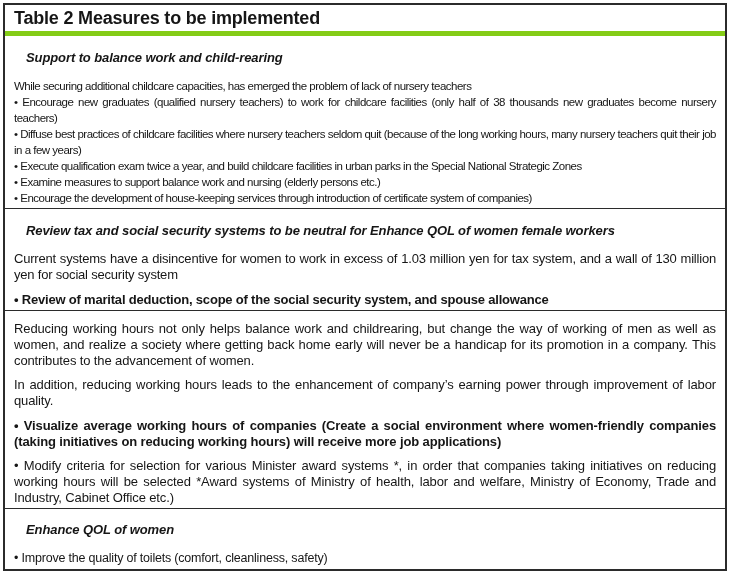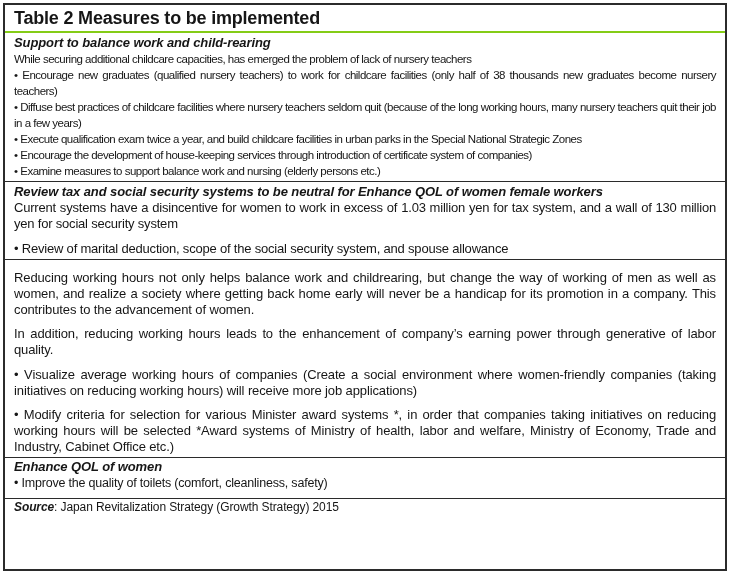--- a/index.html
+++ b/index.html
@@ -13,45 +13,45 @@
     color: #161616;
     font-family: "Liberation Sans", "DejaVu Sans", sans-serif;
     overflow: hidden;
   }
   .title-row {
     padding: 3px 9px 2px 9px;
     font-size: 18px;
     line-height: 21px;
     font-weight: bold;
     letter-spacing: -0.2px;
-    border-bottom: 2px solid #84cc16;
+    border-bottom: 5px solid #84cc16;
   }
   .section {
     padding: 2px 9px 2px 9px;
     border-bottom: 1.5px solid #2b2b2b;
   }
   .section h2 {
-    margin: 0;
+    margin: 12px;
     font-size: 13px;
     line-height: 16px;
     font-weight: bold;
     font-style: italic;
     letter-spacing: -0.1px;
   }
   .section p {
     margin: 0;
     text-align: justify;
     line-height: 16px;
   }
   .s1 p { font-size: 11.5px; letter-spacing: -0.5px; }
   .s2 p { font-size: 13px; letter-spacing: -0.2px; }
   .s3 p { font-size: 13px;   letter-spacing: -0.12px; margin-top: 8px; }
   .s4 p { font-size: 12.5px; letter-spacing: -0.2px; }
   .s4 { padding-top: 1px; padding-bottom: 7px; }
-  p.gap { margin-top: 9px; }
+  p.gap { margin-top: 9px; font-weight: bold; }
   .source-row {
     padding: 1px 9px;
     font-size: 12px;
     line-height: 14px;
     letter-spacing: -0.1px;
   }
   .source-label { font-weight: bold; font-style: italic; }
 </style>
 </head>
 <body>
@@ -59,33 +59,33 @@
 <div class="doc">
 
   <div class="title-row">Table 2 Measures to be implemented</div>
 
   <section class="section s1">
     <h2>Support to balance work and child-rearing</h2>
     <p>While securing additional childcare capacities, has emerged the problem of lack of nursery teachers</p>
     <p>• Encourage new graduates (qualified nursery teachers) to work for childcare facilities (only half of 38 thousands new graduates become nursery teachers)</p>
     <p>• Diffuse best practices of childcare facilities where nursery teachers seldom quit (because of the long working hours, many nursery teachers quit their job in a few years)</p>
     <p>• Execute qualification exam twice a year, and build childcare facilities in urban parks in the Special National Strategic Zones</p>
+    <p>• Examine measures to support balance work and nursing (elderly persons etc.)</p>
     <p>• Encourage the development of house-keeping services through introduction of certificate system of companies)</p>
-    <p>• Examine measures to support balance work and nursing (elderly persons etc.)</p>
   </section>
 
   <section class="section s2">
     <h2>Review tax and social security systems to be neutral for Enhance QOL of women female workers</h2>
     <p>Current systems have a disincentive for women to work in excess of 1.03 million yen for tax system, and a wall of 130 million yen for social security system</p>
     <p class="gap">• Review of marital deduction, scope of the social security system, and spouse allowance</p>
   </section>
 
   <section class="section s3">
     <p>Reducing working hours not only helps balance work and childrearing, but change the way of working of men as well as women, and realize a society where getting back home early will never be a handicap for its promotion in a company. This contributes to the advancement of women.</p>
-    <p>In addition, reducing working hours leads to the enhancement of company’s earning power through generative of labor quality.</p>
+    <p>In addition, reducing working hours leads to the enhancement of company’s earning power through improvement of labor quality.</p>
     <p class="gap">• Visualize average working hours of companies (Create a social environment where women-friendly companies (taking initiatives on reducing working hours) will receive more job applications)</p>
     <p>• Modify criteria for selection for various Minister award systems *, in order that companies taking initiatives on reducing working hours will be selected *Award systems of Ministry of health, labor and welfare, Ministry of Economy, Trade and Industry, Cabinet Office etc.)</p>
   </section>
 
   <section class="section s4">
     <h2>Enhance QOL of women</h2>
     <p>• Improve the quality of toilets (comfort, cleanliness, safety)</p>
   </section>
 
   <div class="source-row">

